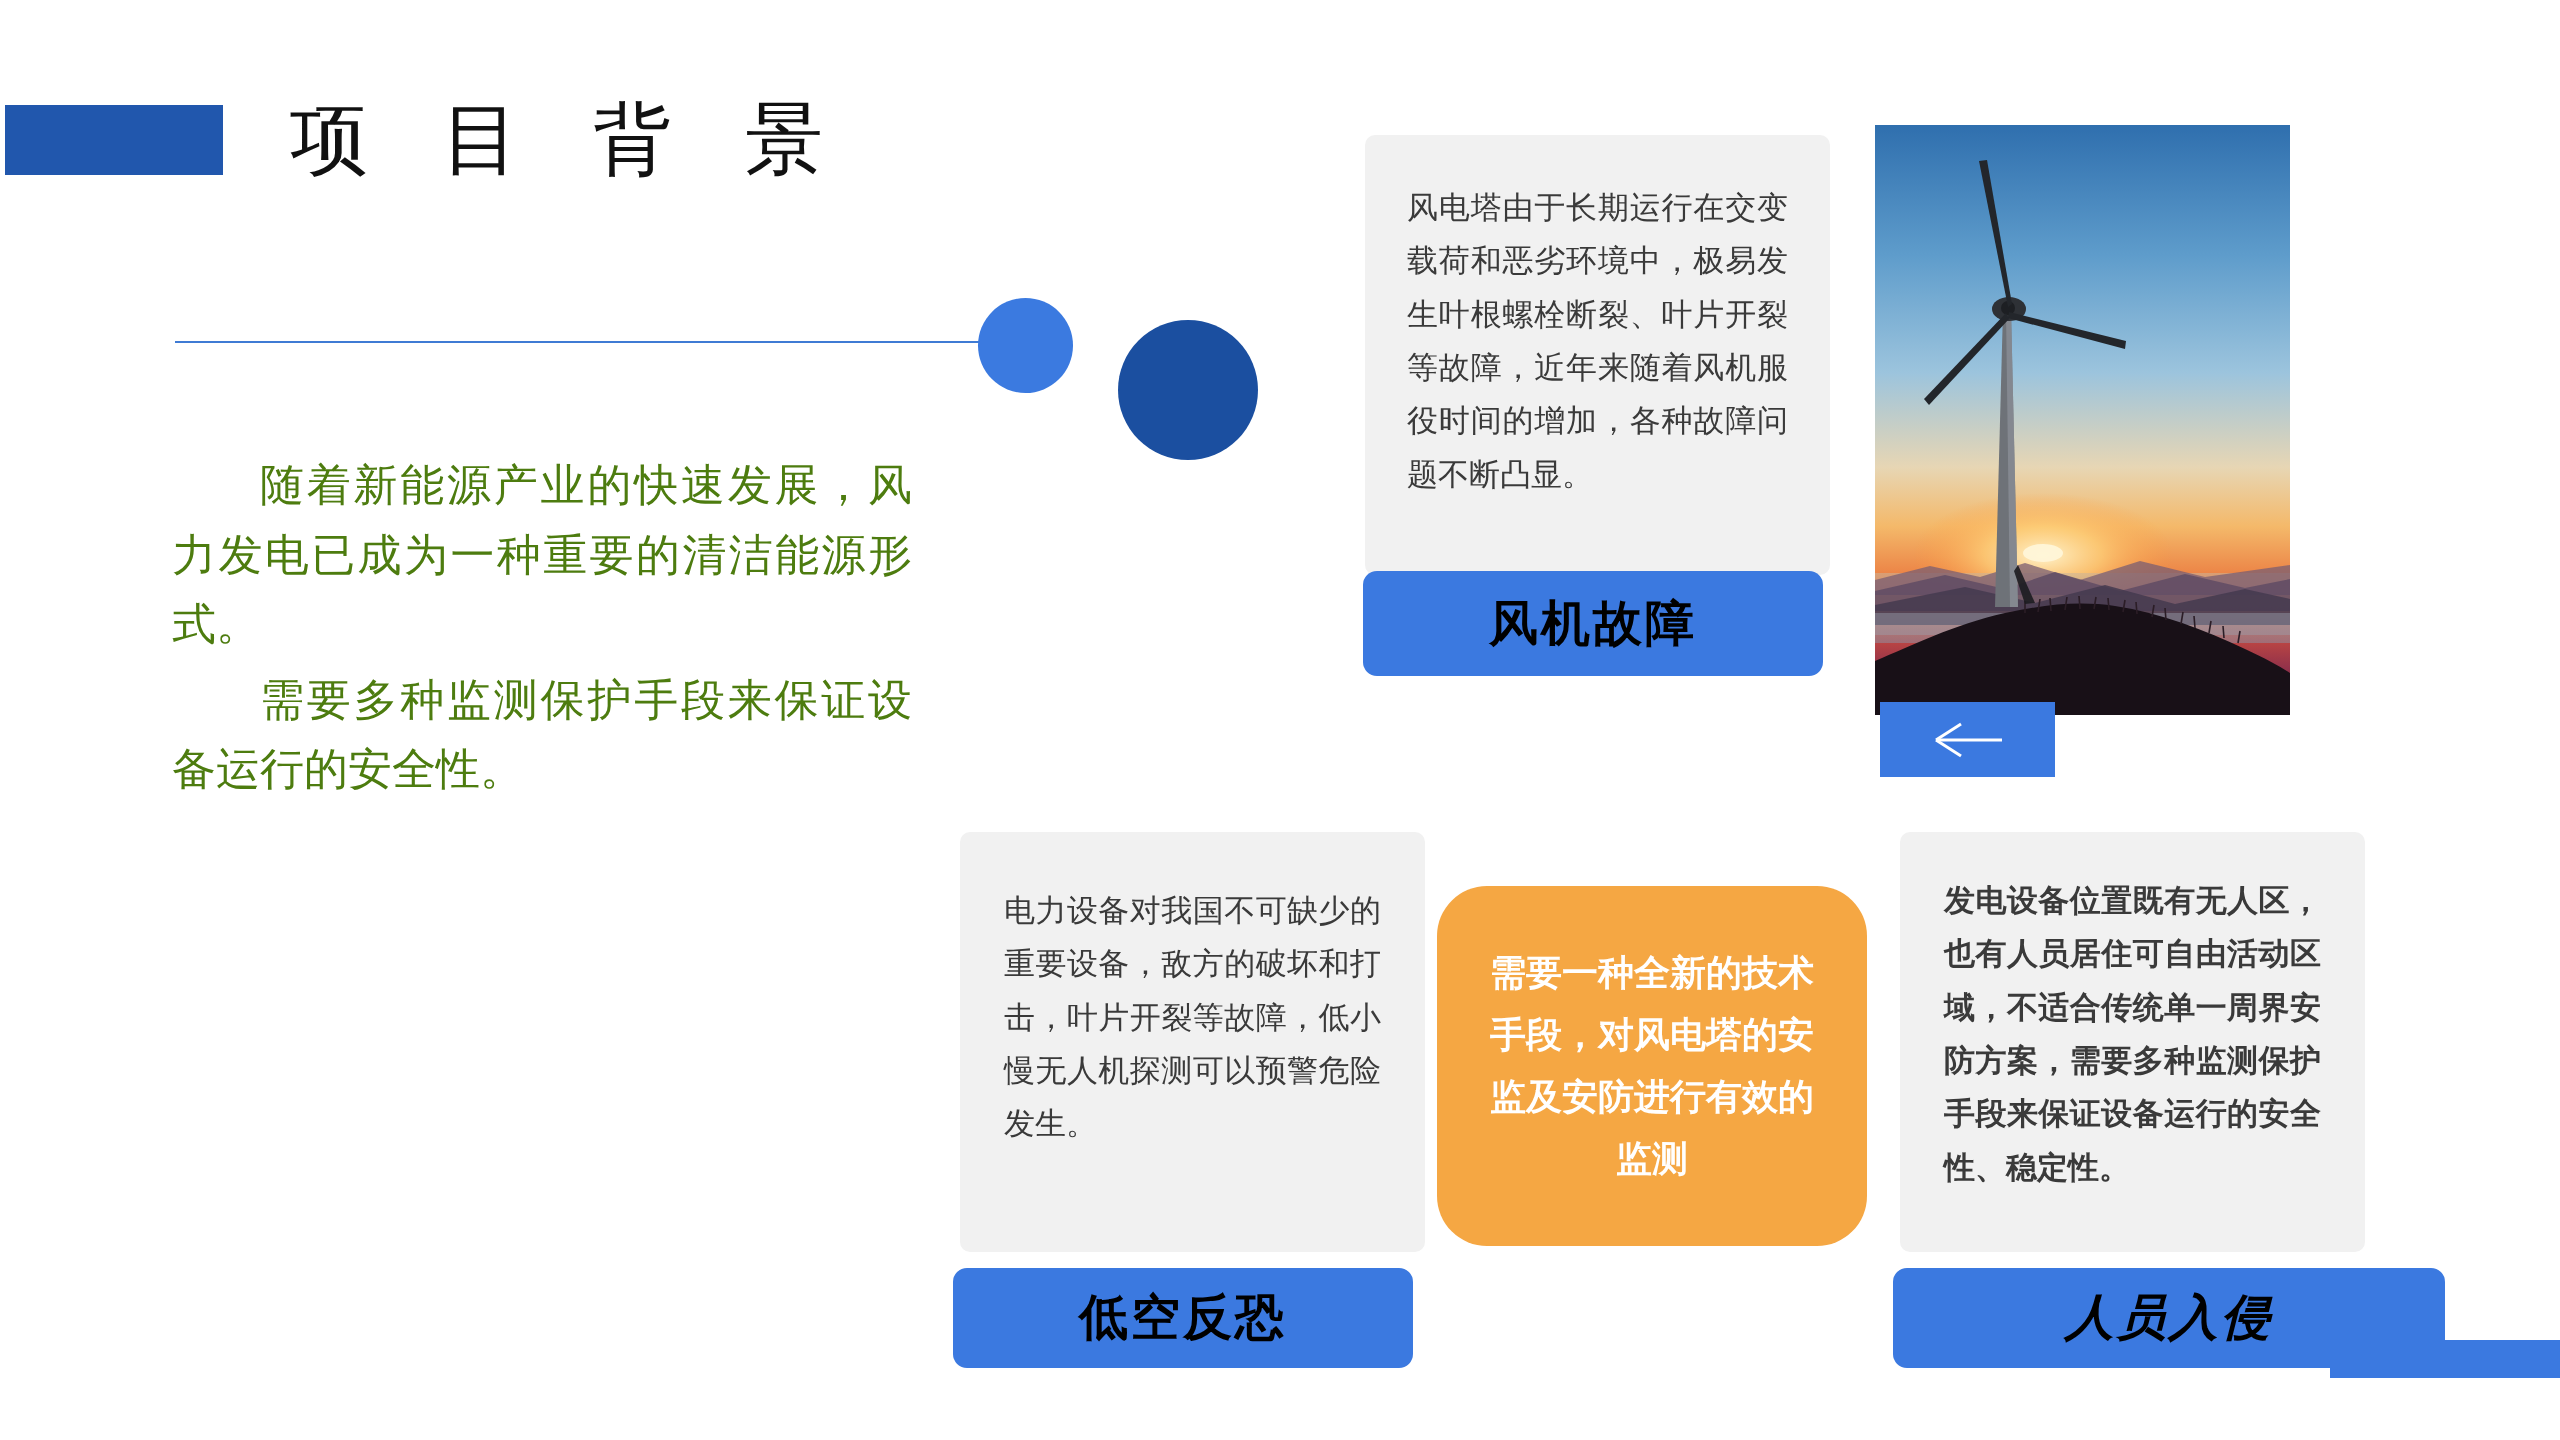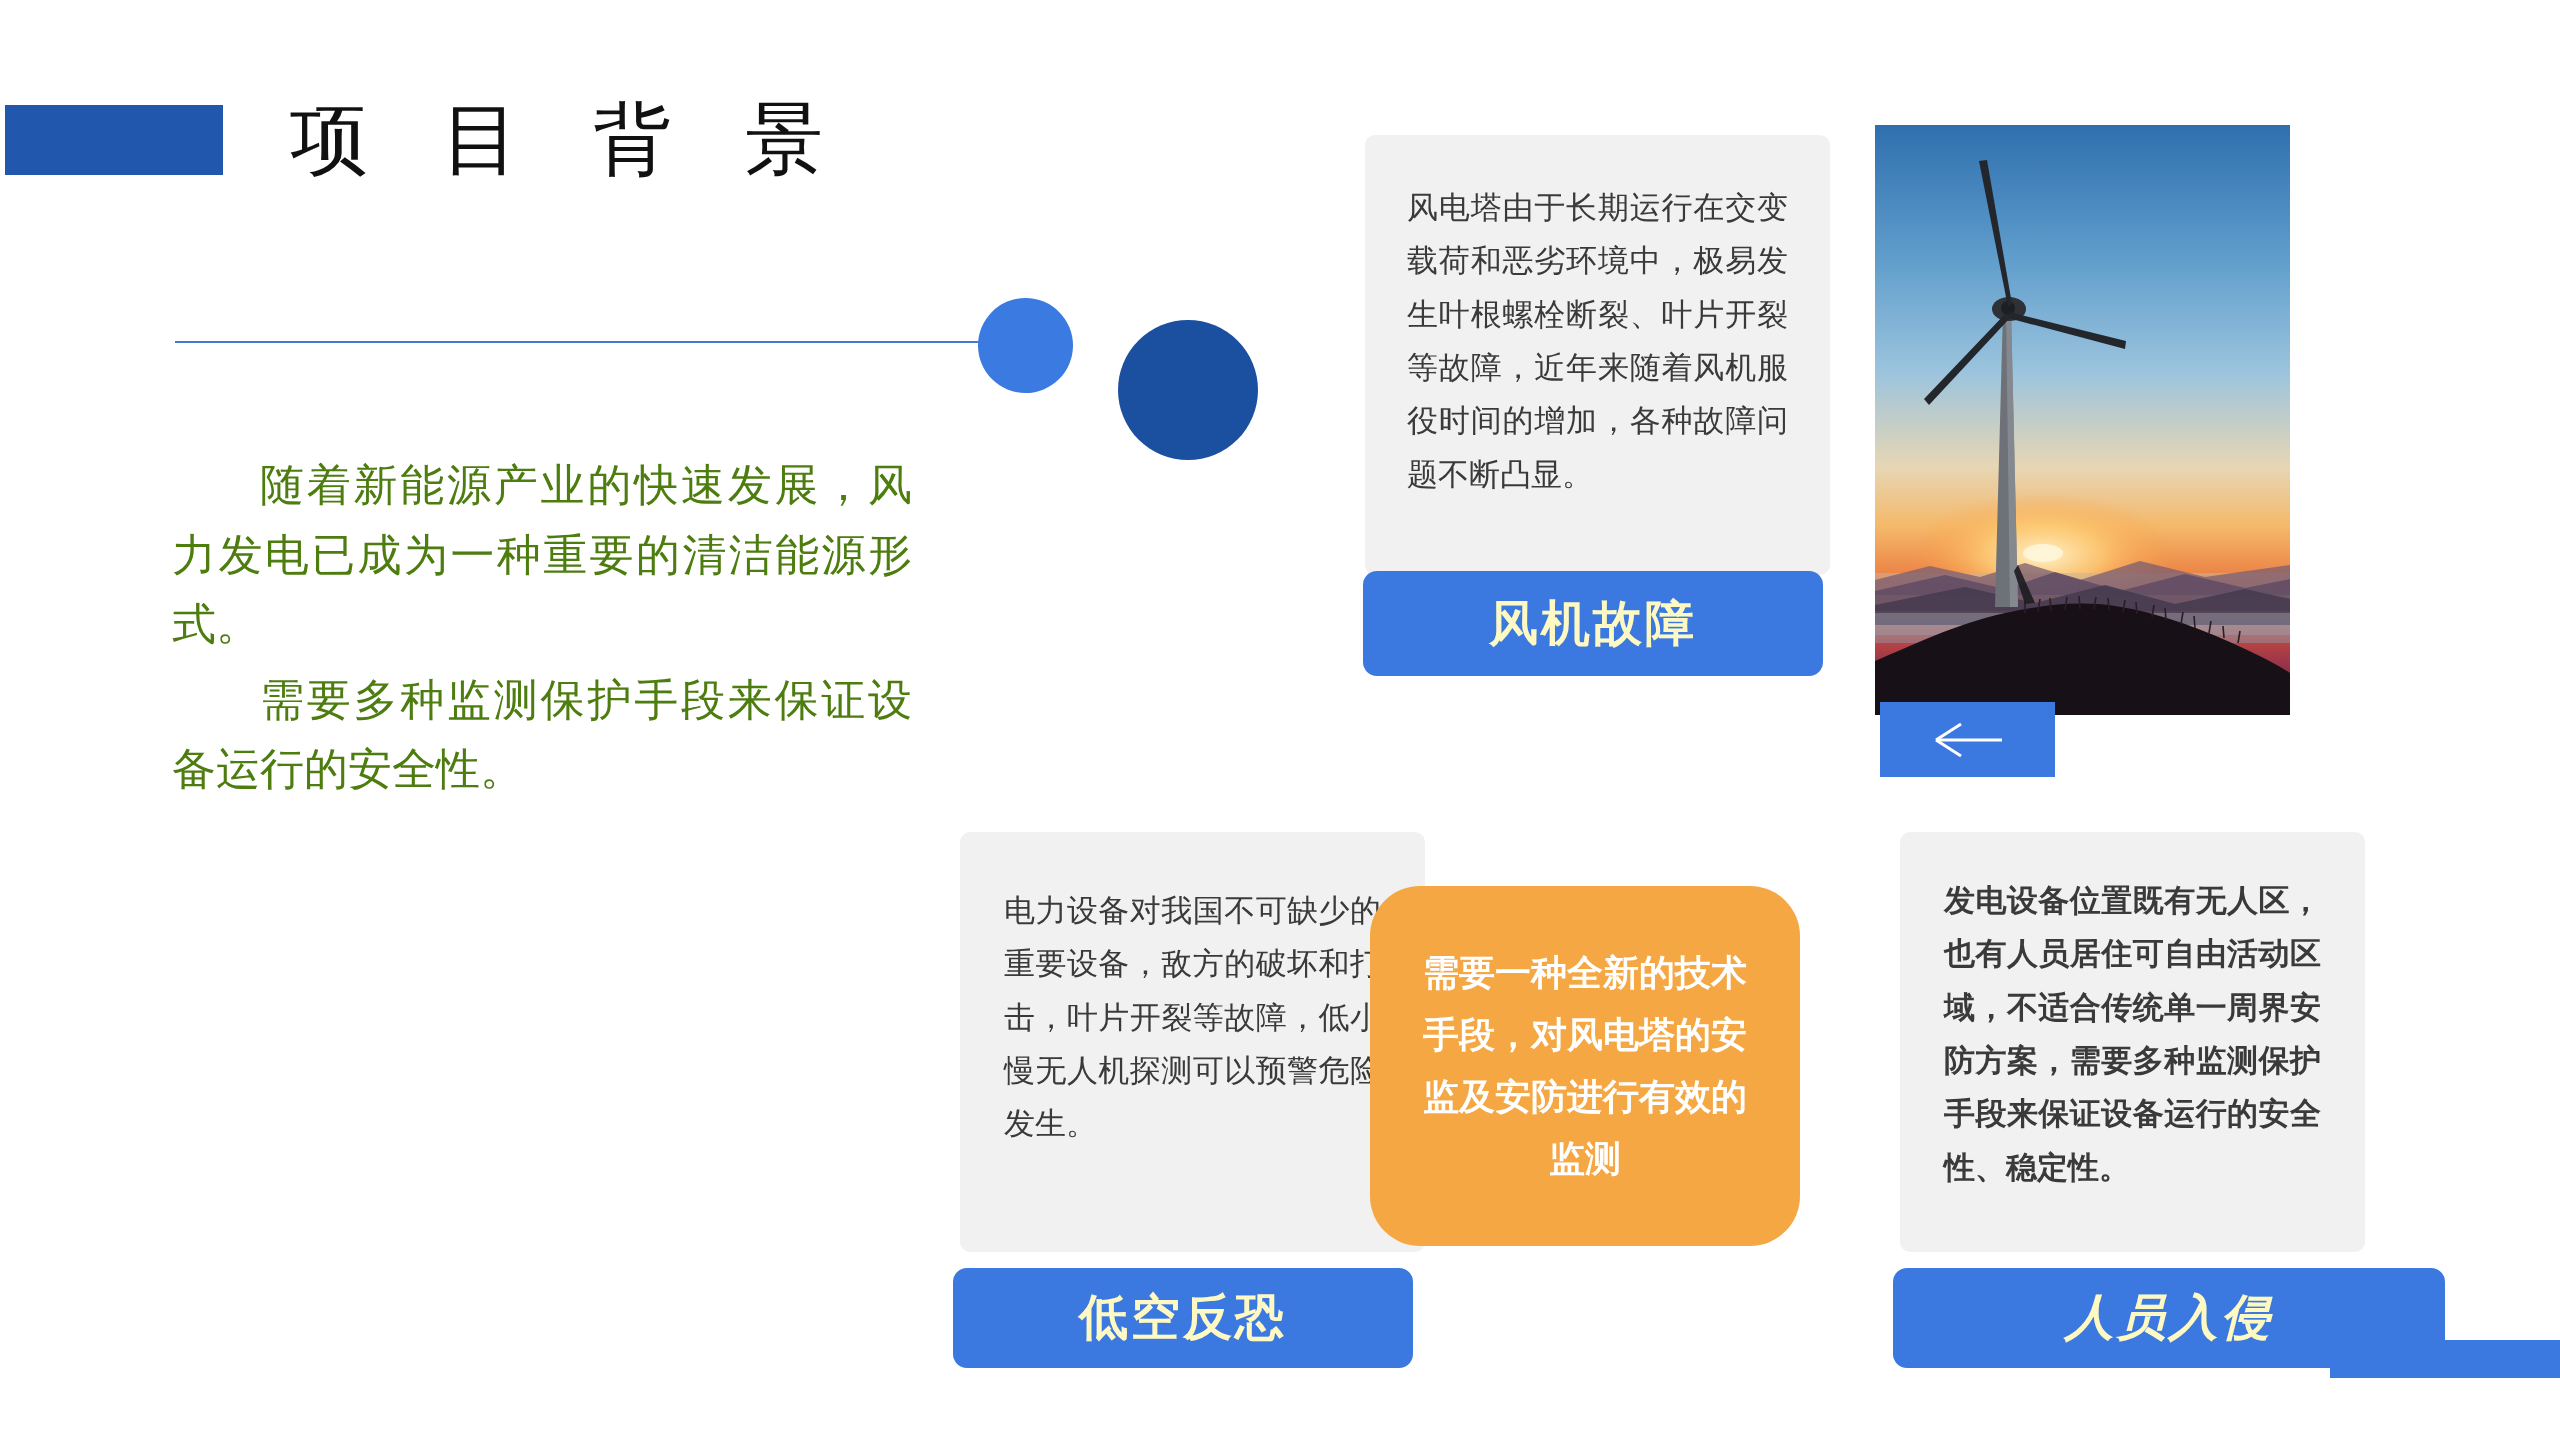--- a/index.html
+++ b/index.html
@@ -59,40 +59,40 @@
   .card-text{
     font-size:31px;line-height:1.72;color:#3a3a3a;
     text-align:justify;
   }
 
   .card-fault{left:1365px;top:135px;width:465px;height:440px;padding:46px 42px;}
   .card-low  {left:960px; top:832px;width:465px;height:420px;padding:52px 44px;}
   .card-intr {left:1900px;top:832px;width:465px;height:420px;padding:42px 44px;font-weight:bold;}
 
   .card-center{
-    position:absolute;left:1370px;top:886px;
+    position:absolute;left:1437px;top:886px;
     width:430px;height:360px;
     background:#f5a743;
     border-radius:50px;
     box-sizing:border-box;
     padding:52px 40px;
     display:flex;align-items:center;justify-content:center;
   }
   .card-center .ctext{
     font-size:36px;line-height:1.72;color:#ffffff;
     font-weight:bold;text-align:center;
   }
 
   
   .pill{
     position:absolute;
     background:#3b79e0;
     border-radius:14px;
     display:flex;align-items:center;justify-content:center;
-    color:#fef9c3;font-size:49px;font-weight:bold;
+    color:#000000;font-size:49px;font-weight:bold;
     letter-spacing:3px;
     box-sizing:border-box;
   }
   .pill-fault{left:1363px;top:571px;width:460px;height:105px;}
   .pill-low  {left:953px; top:1268px;width:460px;height:100px;}
   .pill-intr {left:1893px;top:1268px;width:552px;height:100px;font-style:italic;}
 
   
   .photo{
     position:absolute;left:1875px;top:125px;

